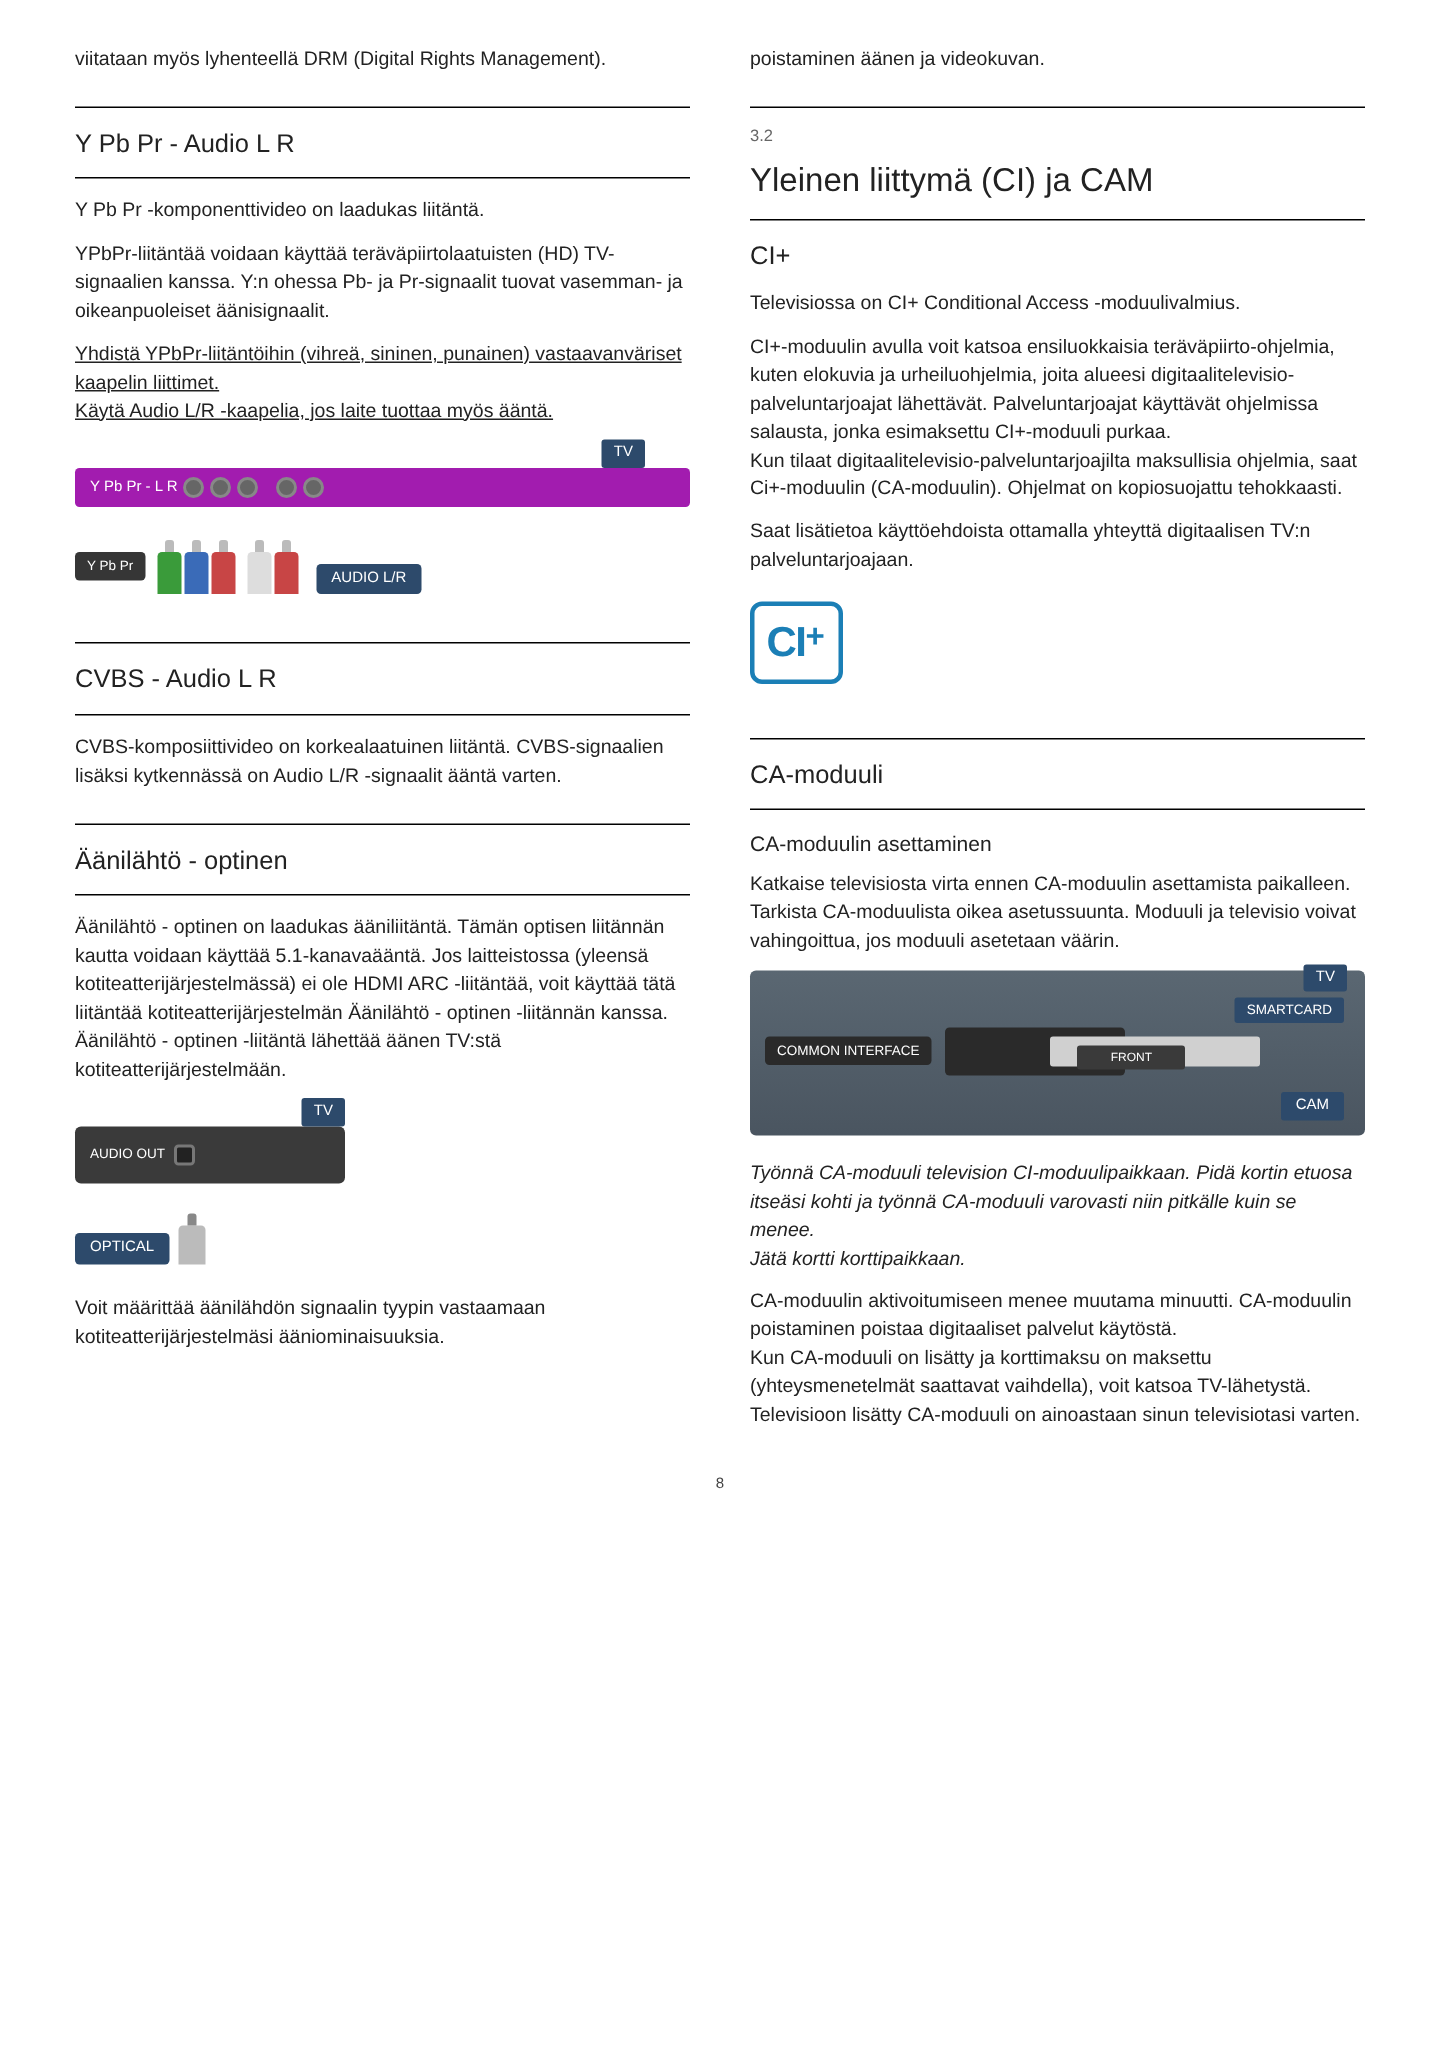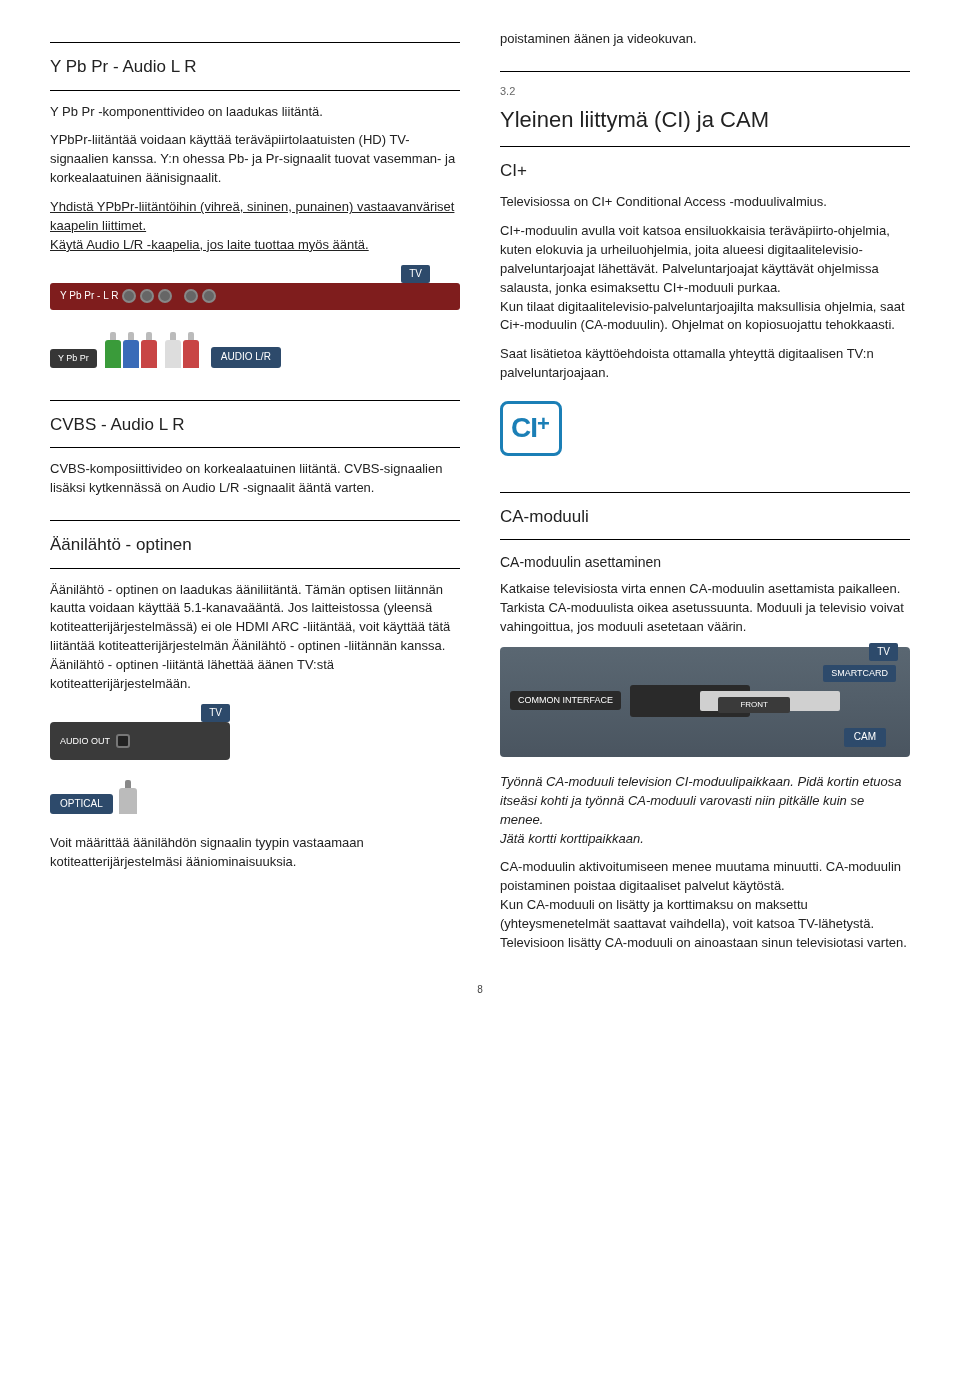--- a/index.html
+++ b/index.html
@@ -59,41 +59,41 @@
     display: inline-block;
     background: #2d4a6b;
     color: #fff;
     font-size: 10px;
     padding: 2px 8px;
     border-radius: 2px;
     float: right;
     margin-right: 30px;
   }
   .ypbpr-box {
-    background: #7f1d1d;
+    background: #a21caf;
     color: #fff;
     padding: 6px 10px;
     font-size: 10px;
     border-radius: 3px;
     clear: both;
     display: flex;
     align-items: center;
     gap: 4px;
     margin-top: 4px;
   }
   .ypbpr-box .port {
     width: 14px; height: 14px;
     background: #666;
     border-radius: 50%;
     display: inline-block;
     border: 2px solid #888;
   }
   .ypbpr-bottom {
     display: flex;
-    align-items: flex-end;
+    align-items: flex-start;
     margin-top: 30px;
     gap: 8px;
   }
   .plug-set {
     display: flex;
     gap: 2px;
   }
   .rca {
     width: 16px;
     height: 28px;
@@ -218,41 +218,42 @@
     top:18px; right:14px;
     background:#2d4a6b; color:#fff; font-size:9px;
     padding:2px 8px; border-radius:2px;
   }
   .cam-front {
     position:absolute; top:50px; right:120px;
     background:#3a3a3a; color:#fff; font-size:8px;
     padding:2px 22px; border-radius:2px;
   }
   .cam-cam {
-    position:absolute; bottom:10px; right:24px;
+    position:absolute; bottom:10px; right:14px;
     background:#2d4a6b; color:#fff; font-size:10px;
     padding:2px 10px; border-radius:2px;
   }
 
   .spacer { height: 12px; }
 </style>
 </head>
 <body>
 
 <div class="columns">
 
   <div class="col">
+    <p>viitataan myös lyhenteellä DRM (Digital Rights Management).</p>
 
     <div class="spacer"></div>
     <div class="section-divider"></div>
     <h3 class="med">Y Pb Pr - Audio L R</h3>
     <div class="section-divider"></div>
 
     <p>Y Pb Pr -komponenttivideo on laadukas liitäntä.</p>
-    <p>YPbPr-liitäntää voidaan käyttää teräväpiirtolaatuisten (HD) TV-signaalien kanssa. Y:n ohessa Pb- ja Pr-signaalit tuovat vasemman- ja korkealaatuinen äänisignaalit.</p>
+    <p>YPbPr-liitäntää voidaan käyttää teräväpiirtolaatuisten (HD) TV-signaalien kanssa. Y:n ohessa Pb- ja Pr-signaalit tuovat vasemman- ja oikeanpuoleiset äänisignaalit.</p>
     <p style="white-space:pre-line;text-decoration:underline;">Yhdistä YPbPr-liitäntöihin (vihreä, sininen, punainen) vastaavanväriset kaapelin liittimet.
 Käytä Audio L/R -kaapelia, jos laite tuottaa myös ääntä.</p>
 
     <div class="diagram-ypbpr">
       <span class="tv-badge">TV</span>
       <div class="ypbpr-box">
         <span>Y Pb Pr - L R</span>
         <span class="port"></span>
         <span class="port"></span>
         <span class="port"></span>

